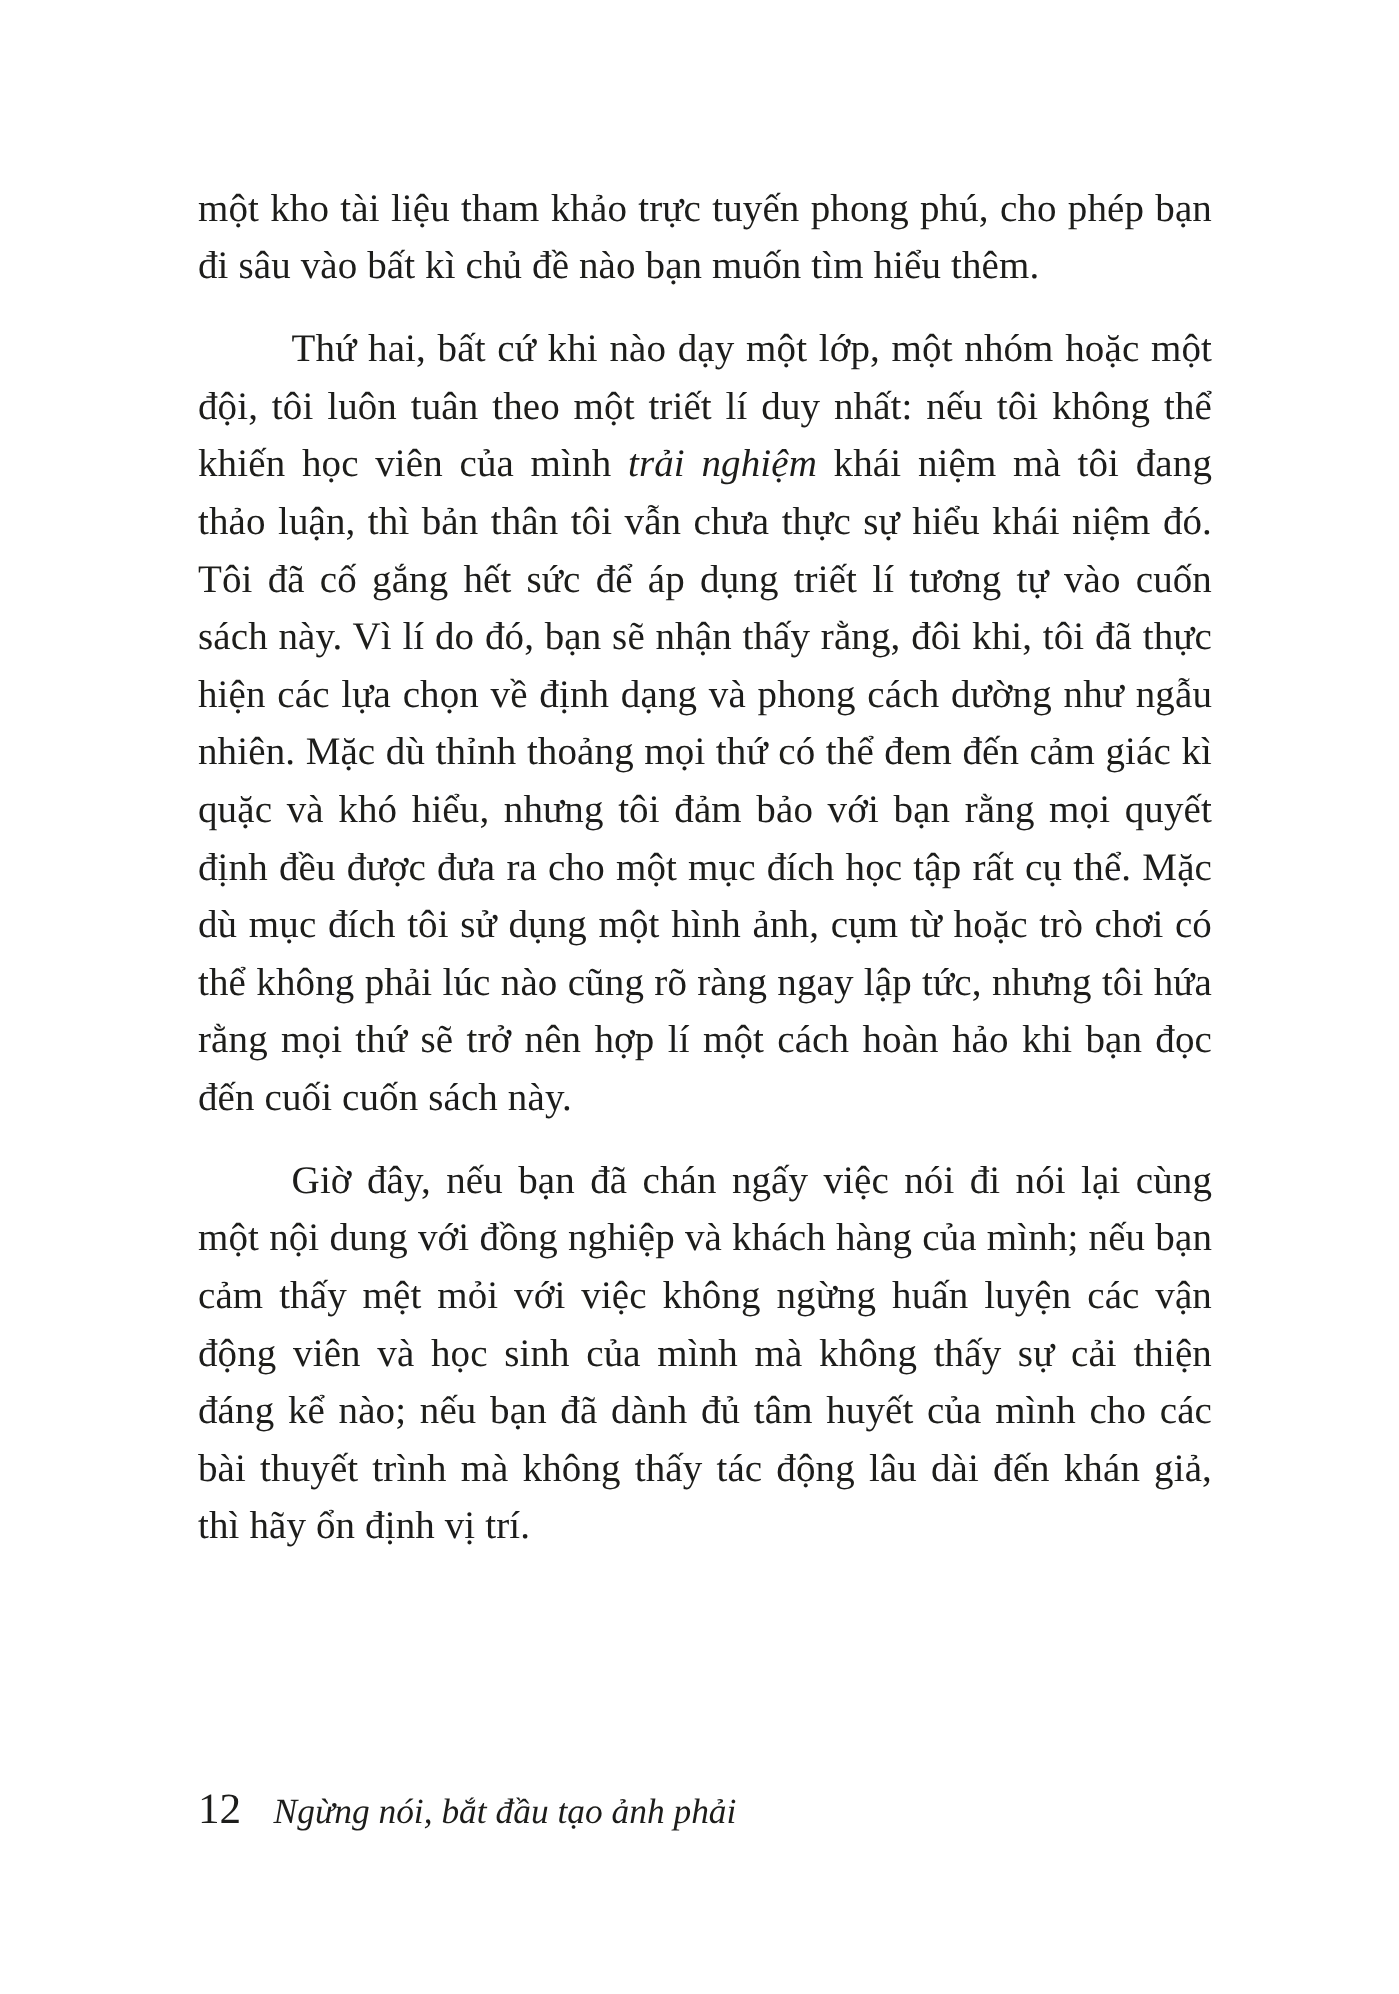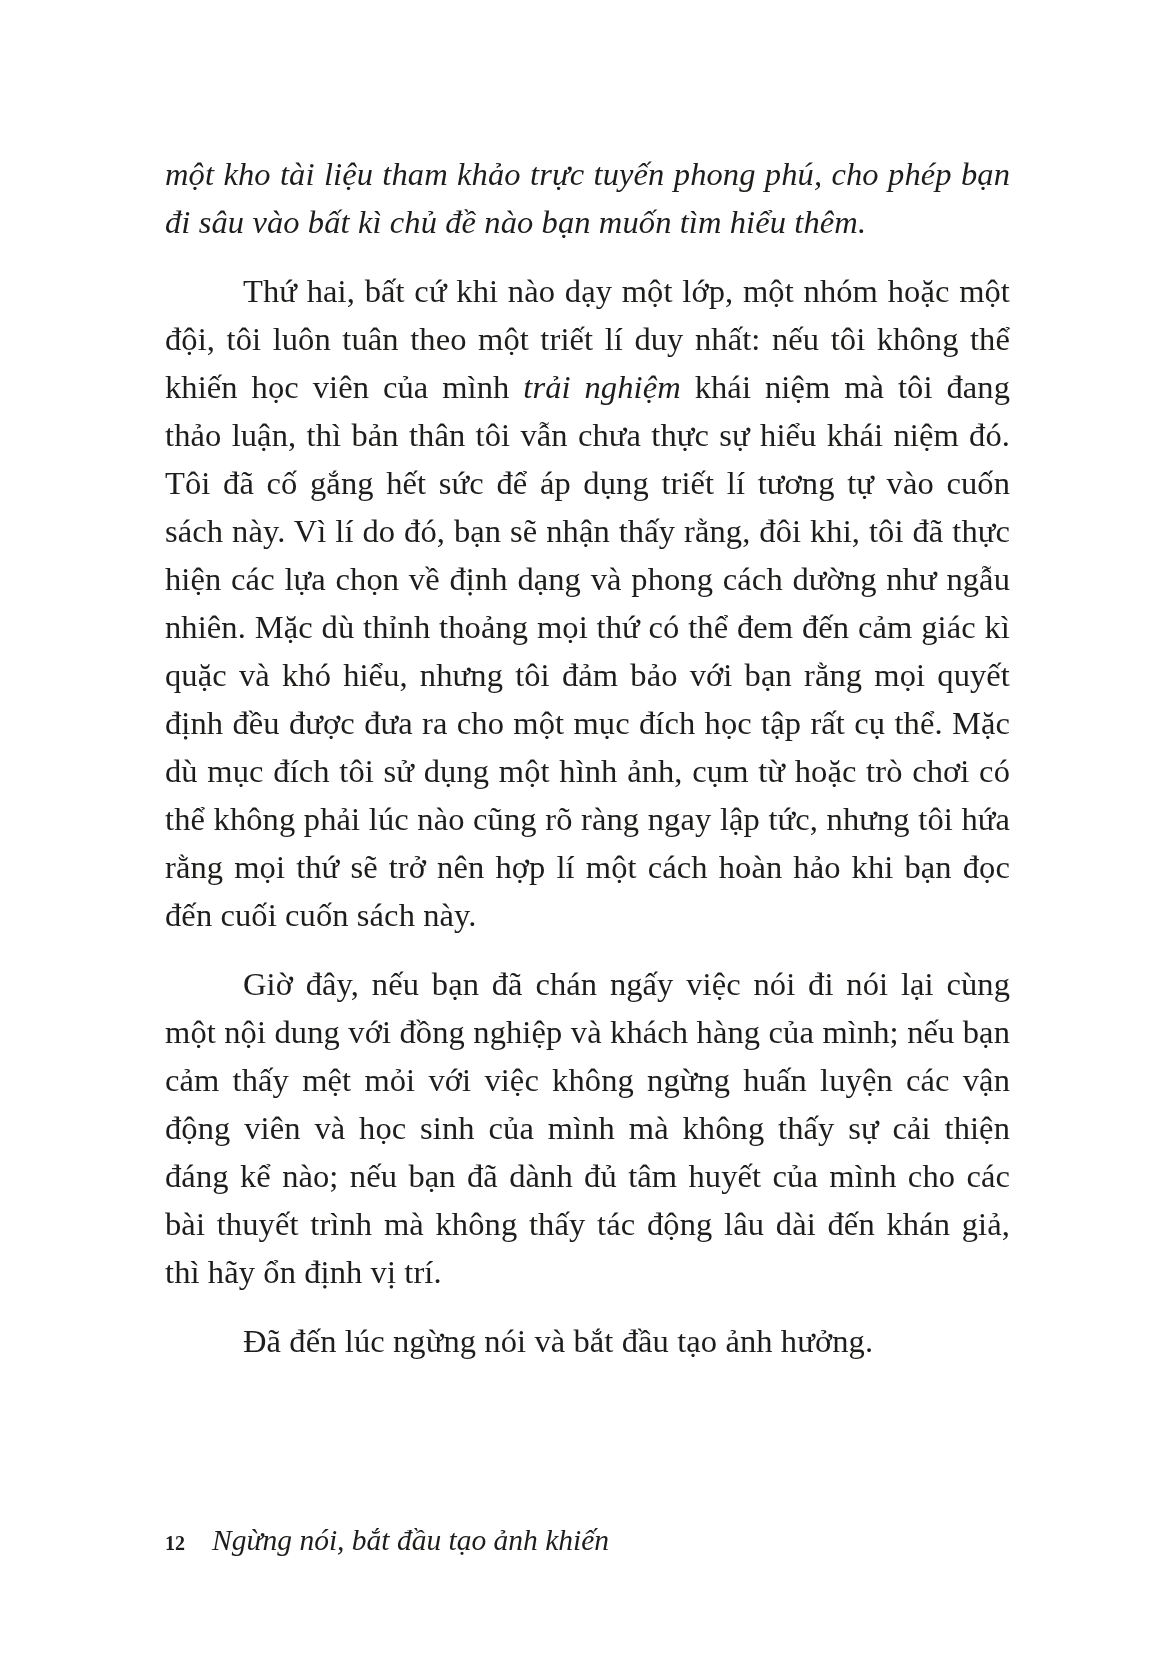--- a/index.html
+++ b/index.html
@@ -25,56 +25,53 @@
   .body-para {
     margin: 0 0 21px 0;
     font-size: 32.5px;
     line-height: 48px;
     text-align: justify;
     text-indent: 78px;
     letter-spacing: 0.1px;
   }
   .body-para.no-indent {
     text-indent: 0;
-    font-style: italic;
   }
   .body-para em {
   }
   .footer {
     position: absolute;
     left: 165px;
     top: 1489px;
     display: flex;
     align-items: baseline;
     white-space: nowrap;
   }
   .page-number {
-    font-weight: bold;
-    font-size: 20px;
+    font-weight: normal;
+    font-size: 36px;
     line-height: 1;
-    margin-top: 44px;
   }
   .running-title {
     font-style: italic;
     font-size: 29.5px;
     line-height: 1;
     margin-left: 27px;
   }
 </style>
 </head>
 <body>
 
 <div class="page">
 
   <div class="text-block">
 
   <p class="body-para no-indent"><span>một kho tài liệu tham khảo trực tuyến phong phú, cho phép bạn đi sâu vào bất kì chủ đề nào bạn muốn tìm hiểu thêm.</span></p>
       <p class="body-para"><span>Thứ hai, bất cứ khi nào dạy một lớp, một nhóm hoặc một đội, tôi luôn tuân theo một triết lí duy nhất: nếu tôi không thể khiến học viên của mình </span><em>trải nghiệm</em><span> khái niệm mà tôi đang thảo luận, thì bản thân tôi vẫn chưa thực sự hiểu khái niệm đó. Tôi đã cố gắng hết sức để áp dụng triết lí tương tự vào cuốn sách này. Vì lí do đó, bạn sẽ nhận thấy rằng, đôi khi, tôi đã thực hiện các lựa chọn về định dạng và phong cách dường như ngẫu nhiên. Mặc dù thỉnh thoảng mọi thứ có thể đem đến cảm giác kì quặc và khó hiểu, nhưng tôi đảm bảo với bạn rằng mọi quyết định đều được đưa ra cho một mục đích học tập rất cụ thể. Mặc dù mục đích tôi sử dụng một hình ảnh, cụm từ hoặc trò chơi có thể không phải lúc nào cũng rõ ràng ngay lập tức, nhưng tôi hứa rằng mọi thứ sẽ trở nên hợp lí một cách hoàn hảo khi bạn đọc đến cuối cuốn sách này.</span></p>
       <p class="body-para"><span>Giờ đây, nếu bạn đã chán ngấy việc nói đi nói lại cùng một nội dung với đồng nghiệp và khách hàng của mình; nếu bạn cảm thấy mệt mỏi với việc không ngừng huấn luyện các vận động viên và học sinh của mình mà không thấy sự cải thiện đáng kể nào; nếu bạn đã dành đủ tâm huyết của mình cho các bài thuyết trình mà không thấy tác động lâu dài đến khán giả, thì hãy ổn định vị trí.</span></p>
-      <p class="body-para"><span>Đã đến lúc ngừng nói và bắt đầu tạo ảnh hưởng.</span></p>
     </div>
 
   <div class="footer">
     <span class="page-number">12</span>
-    <span class="running-title">Ngừng nói, bắt đầu tạo ảnh khiến</span>
+    <span class="running-title">Ngừng nói, bắt đầu tạo ảnh phải</span>
   </div>
 
 </div>
 
 </body></html>

